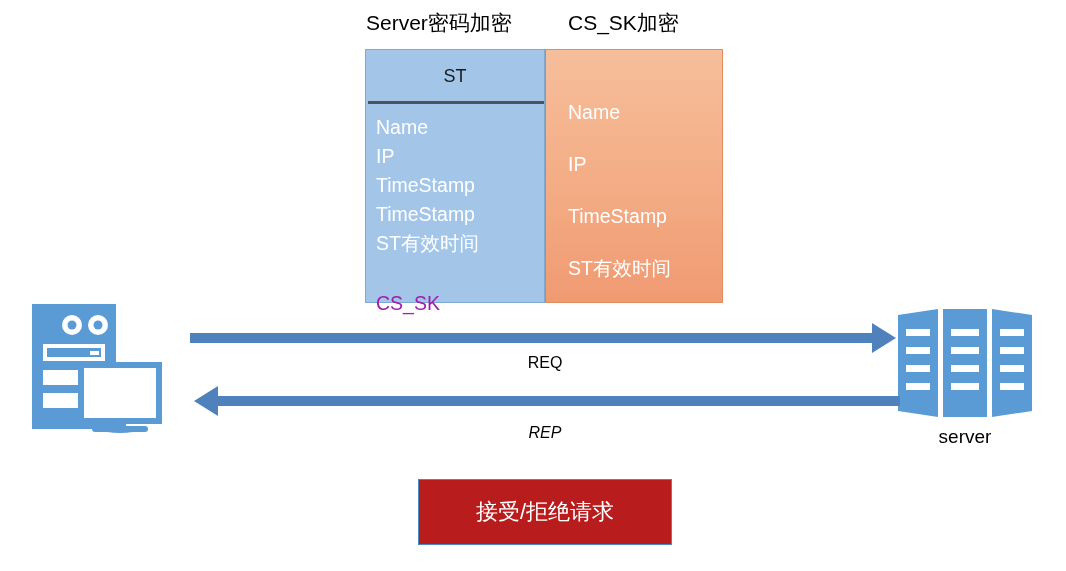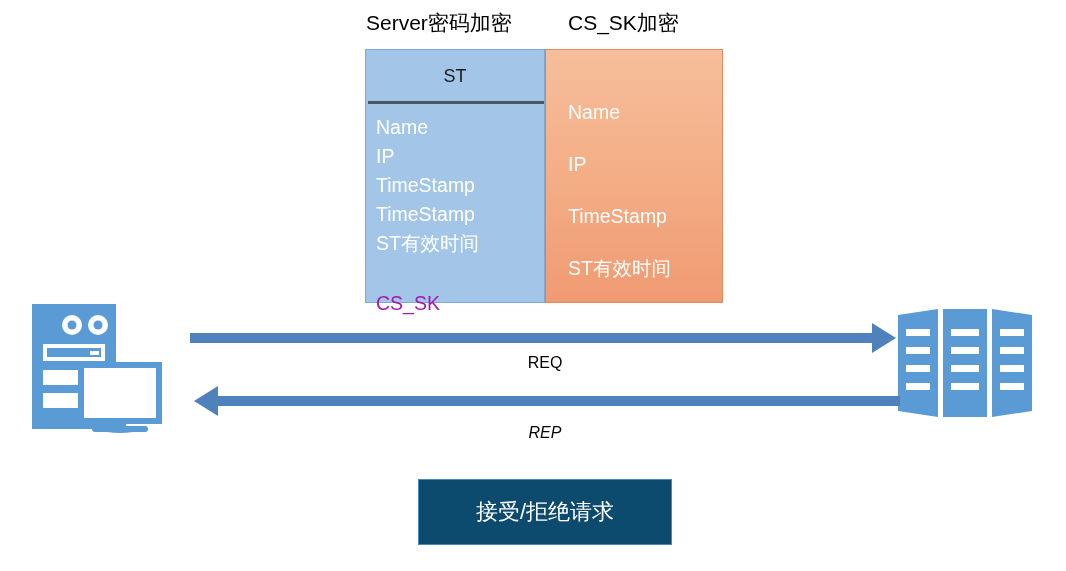--- a/index.html
+++ b/index.html
@@ -146,21 +146,21 @@
   #server-label { left: 0; top: 122px; }
 
   
   #decision-box {
     position: absolute;
     left: 418px;
     top: 479px;
     width: 254px;
     height: 66px;
     box-sizing: border-box;
-    background: #0c4a6e;
+    background: #b91c1c;
     border: 1px solid #4A8AC4;
     display: flex;
     align-items: center;
     justify-content: center;
   }
   #decision-text {
     font-size: 22px;
     line-height: 1;
     color: #ffffff;
     white-space: nowrap;
@@ -230,20 +230,21 @@
       <rect x="61" y="24" width="28" height="7"></rect>
       <rect x="61" y="42" width="28" height="7"></rect>
       <rect x="61" y="60" width="28" height="7"></rect>
       <rect x="61" y="78" width="28" height="7"></rect>
       <rect x="110" y="24" width="24" height="7"></rect>
       <rect x="110" y="42" width="24" height="7"></rect>
       <rect x="110" y="60" width="24" height="7"></rect>
       <rect x="110" y="78" width="24" height="7"></rect>
     </g>
   </svg>
+  <div class="node-label" id="server-label">server</div>
 </div>
 
 <svg class="arrow-svg" id="arrow-req" width="710" height="36" viewBox="0 0 710 36">
   <path d="M0 13 L682 13 L682 3 L706 18 L682 33 L682 23 L0 23 Z" fill="#4F81BD"></path>
 </svg>
 
 <svg class="arrow-svg" id="arrow-rep" width="710" height="36" viewBox="0 0 710 36">
   <path d="M710 13 L28 13 L28 3 L4 18 L28 33 L28 23 L710 23 Z" fill="#4F81BD"></path>
 </svg>
 

